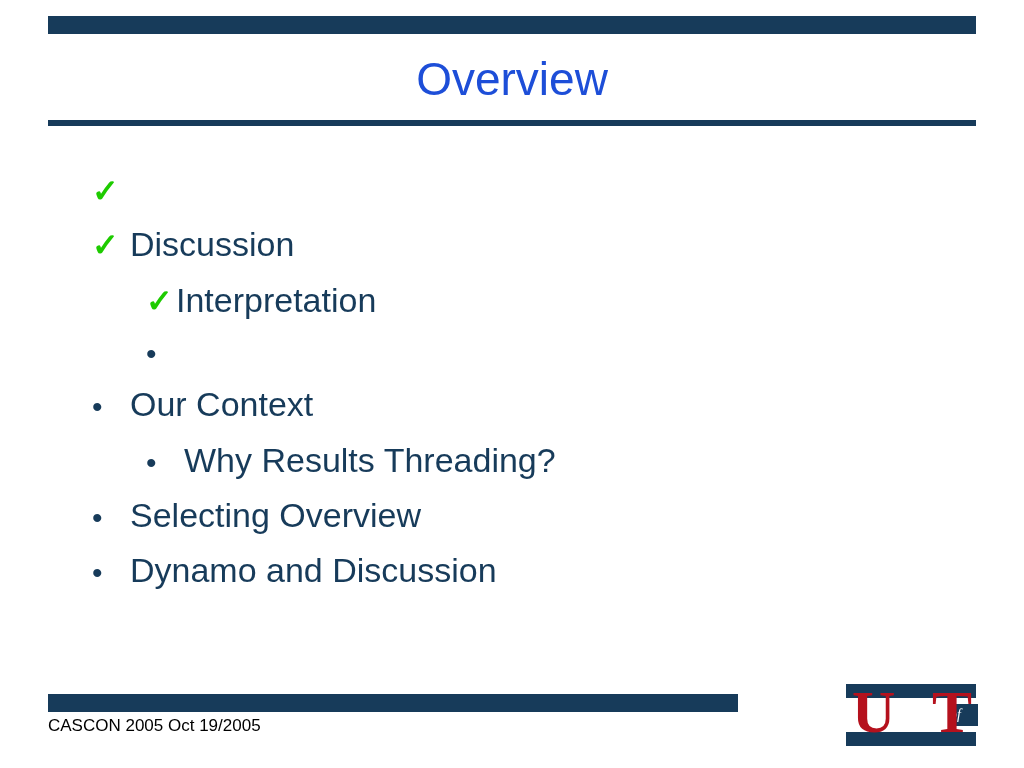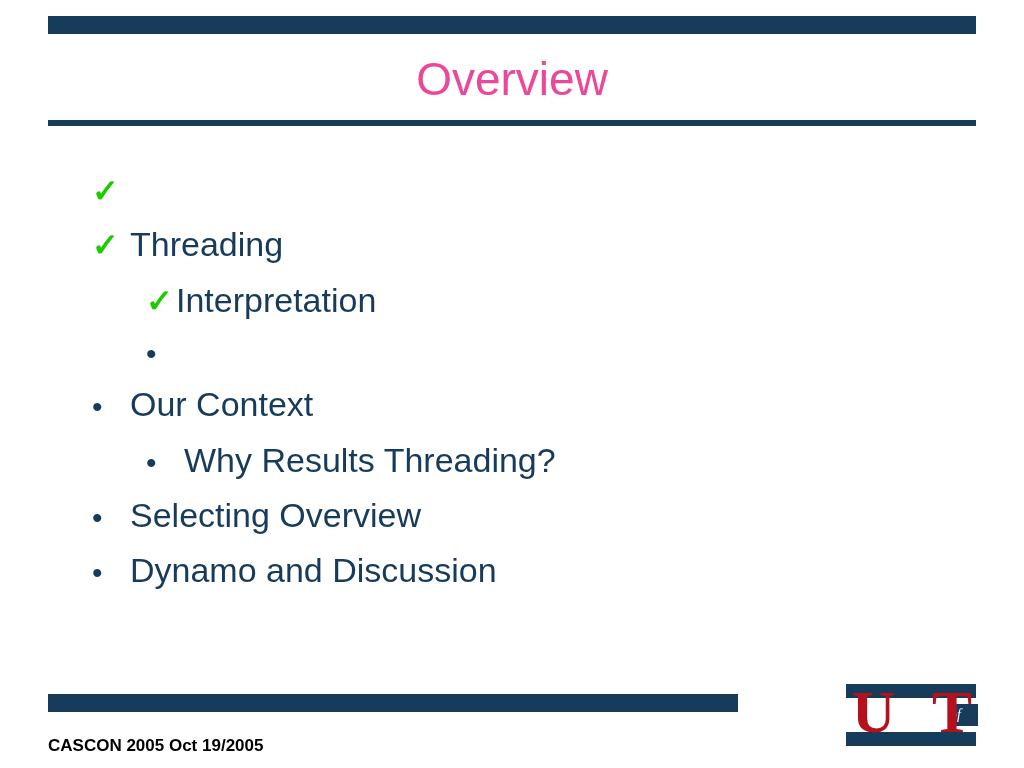--- a/index.html
+++ b/index.html
@@ -24,21 +24,21 @@
     height: 18px;
     background: #173b5a;
   }
   .title {
     position: absolute;
     top: 52px;
     left: 0;
     right: 0;
     text-align: center;
     font-size: 46px;
-    color: #ec4899;
+    color: #1d4ed8;
     font-weight: 400;
   }
   .title-underline {
     position: absolute;
     top: 120px;
     left: 48px;
     right: 48px;
     height: 6px;
     background: #173b5a;
   }
@@ -86,25 +86,25 @@
   .bottom-bar {
     position: absolute;
     bottom: 56px;
     left: 48px;
     width: 690px;
     height: 18px;
     background: #173b5a;
   }
   .footer-text {
     position: absolute;
-    bottom: 12px;
+    bottom: 32px;
     left: 48px;
     font-size: 17px;
     color: #000;
-    font-weight: bold;
+    font-weight: normal;
   }
   .logo {
     position: absolute;
     bottom: 22px;
     right: 48px;
     width: 130px;
     height: 62px;
   }
   .logo .stripe-top, .logo .stripe-bot {
     position: absolute;
@@ -161,21 +161,21 @@
   <div class="title-underline"></div>
 
   <div class="content">
 
     <div class="item">
       <span class="check tight">✓</span>
     </div>
 
     <div class="item">
       <span class="check">✓</span>
-      <span class="txt"> Threading</span>
+      <span class="txt"> Discussion</span>
     </div>
 
     <div class="item level2">
       <span class="check tight">✓</span>
       <span class="txt">Interpretation</span>
     </div>
 
     <div class="item level2">
       <span class="bullet"></span>
     </div>

